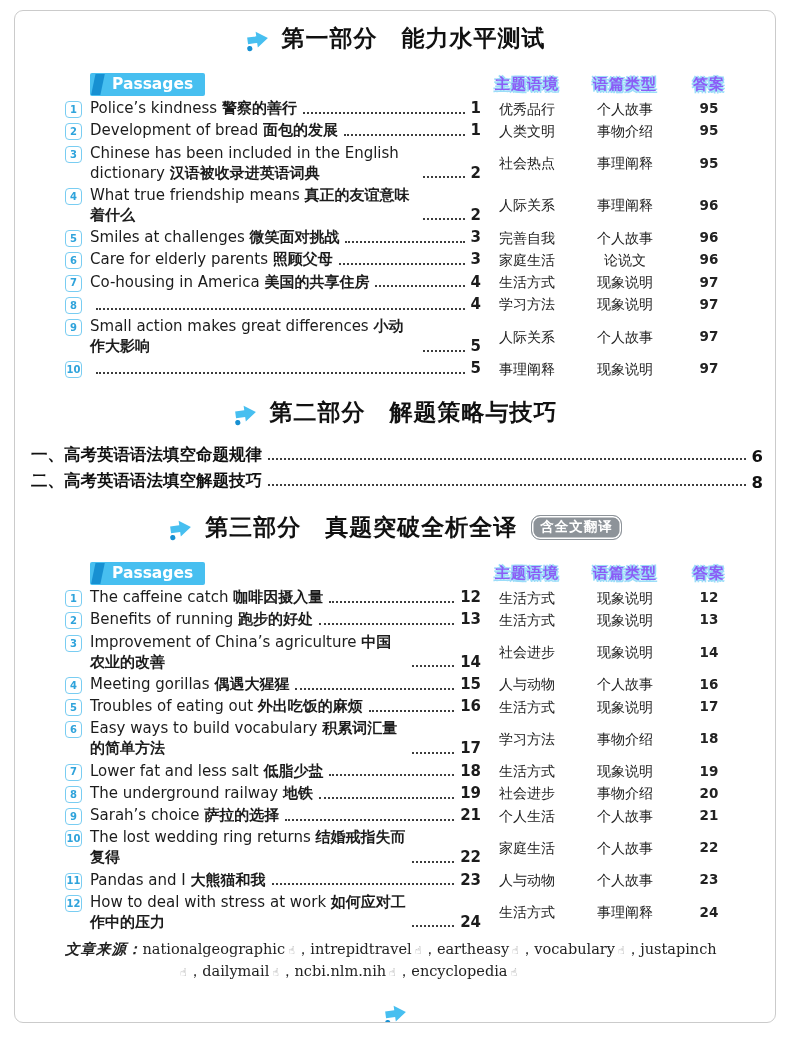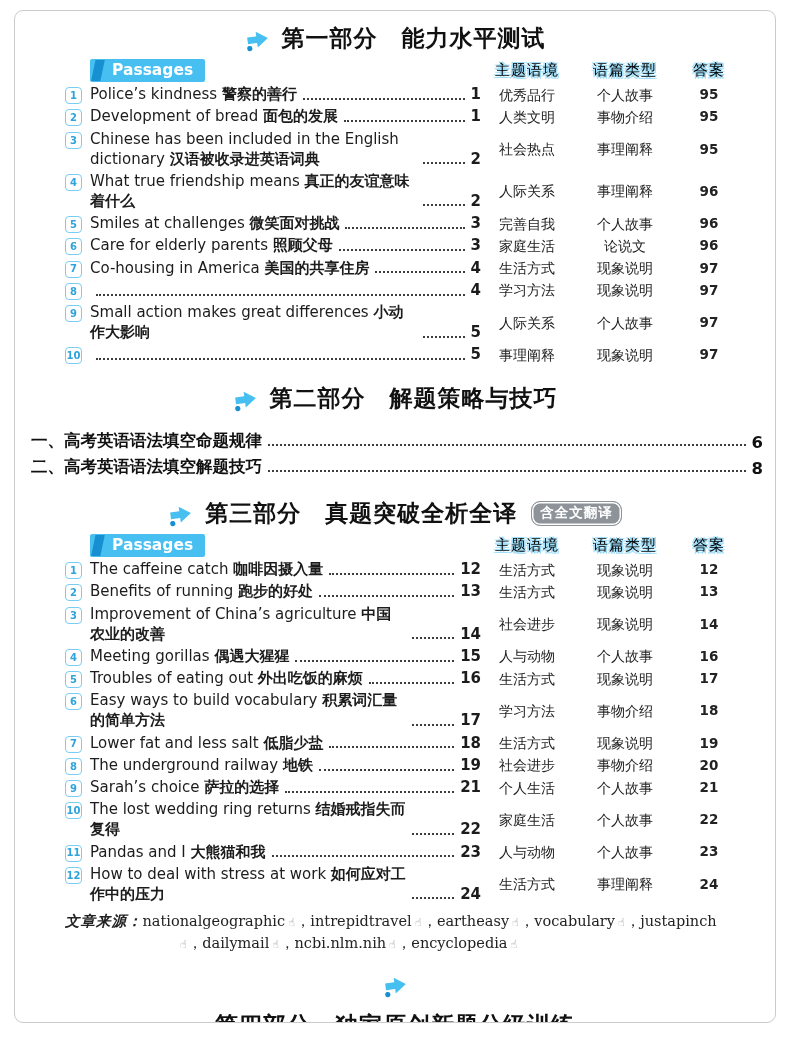--- a/index.html
+++ b/index.html
@@ -24,32 +24,32 @@
   .sh4{margin:16px 0 2px;flex-direction:column;}
   .arrow-ic{transform:rotate(-8deg);flex:0 0 auto;margin-top:2px;}
   .badge-gray{
     font-size:13.5px;font-weight:bold;color:#fff;background:#8d9399;
     border-radius:9px;padding:2px 8px 3px;letter-spacing:1px;
     box-shadow:inset 0 0 0 1.5px #fff;border:1.5px solid #8d9399;
     margin-left:2px;
   }
   
   .ptable{padding:0 34px 0 50px;}
-  .thead{display:flex;align-items:center;margin:5px 0 3px;padding-left:25px;}
+  .thead{display:flex;align-items:center;margin:19px 0 3px;padding-left:25px;}
   .thead .spacer{flex:1 1 auto;}
   .tab{
     position:relative;background:#47bff0;color:#fff;font-weight:bold;
     font-size:15.5px;padding:1px 12px 2px 22px;border-radius:2px;line-height:1.3;
   }
   .tab::before{
     content:"";position:absolute;left:1px;top:1px;bottom:1px;width:15px;
     background:#1790d2;clip-path:polygon(30% 0,92% 0,62% 100%,0 100%);
   }
   .col-head{
-    flex:0 0 92px;text-align:center;font-size:15px;font-weight:normal;color:#000000;
+    flex:0 0 92px;text-align:center;font-size:15px;font-weight:bold;color:#8b5cf6;
     text-shadow:-1.5px -1.5px 0 #9bdcf8,1.5px -1.5px 0 #9bdcf8,
                 -1.5px 1.5px 0 #9bdcf8,1.5px 1.5px 0 #9bdcf8,0 0 2px #9bdcf8;
     letter-spacing:1px;
   }
   .col-head.g{flex-basis:104px;}
   .col-head.a{flex-basis:64px;}
   .prow{display:flex;align-items:center;font-size:15px;line-height:1.32;margin:2.5px 0;}
   .num{
     flex:0 0 auto;width:15px;height:15px;margin-right:8px;align-self:flex-start;margin-top:2px;
     border:1.5px solid #79cdf2;border-radius:4px;background:#fff;color:#2fa3db;

